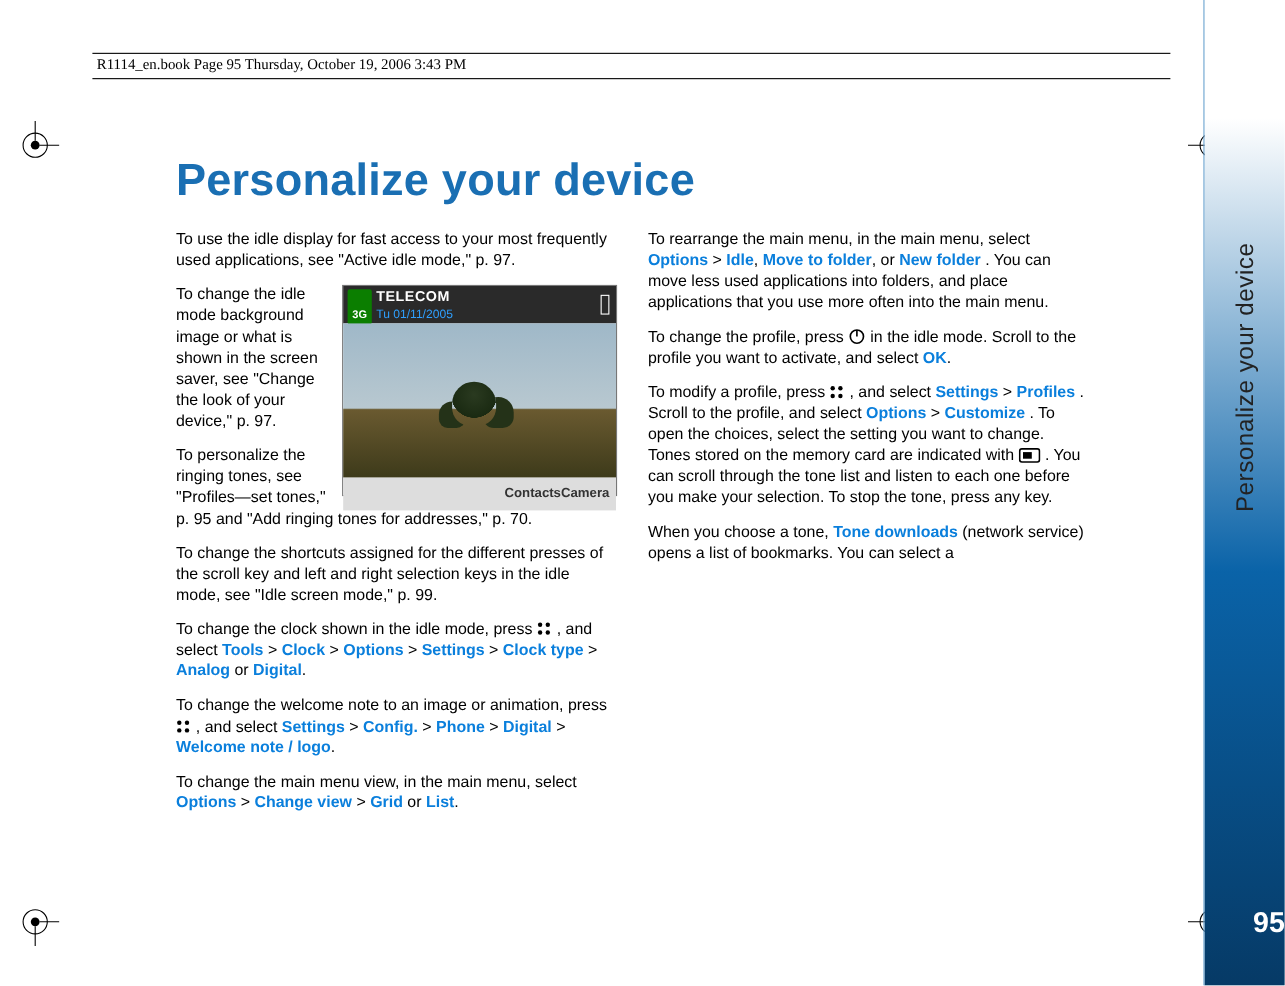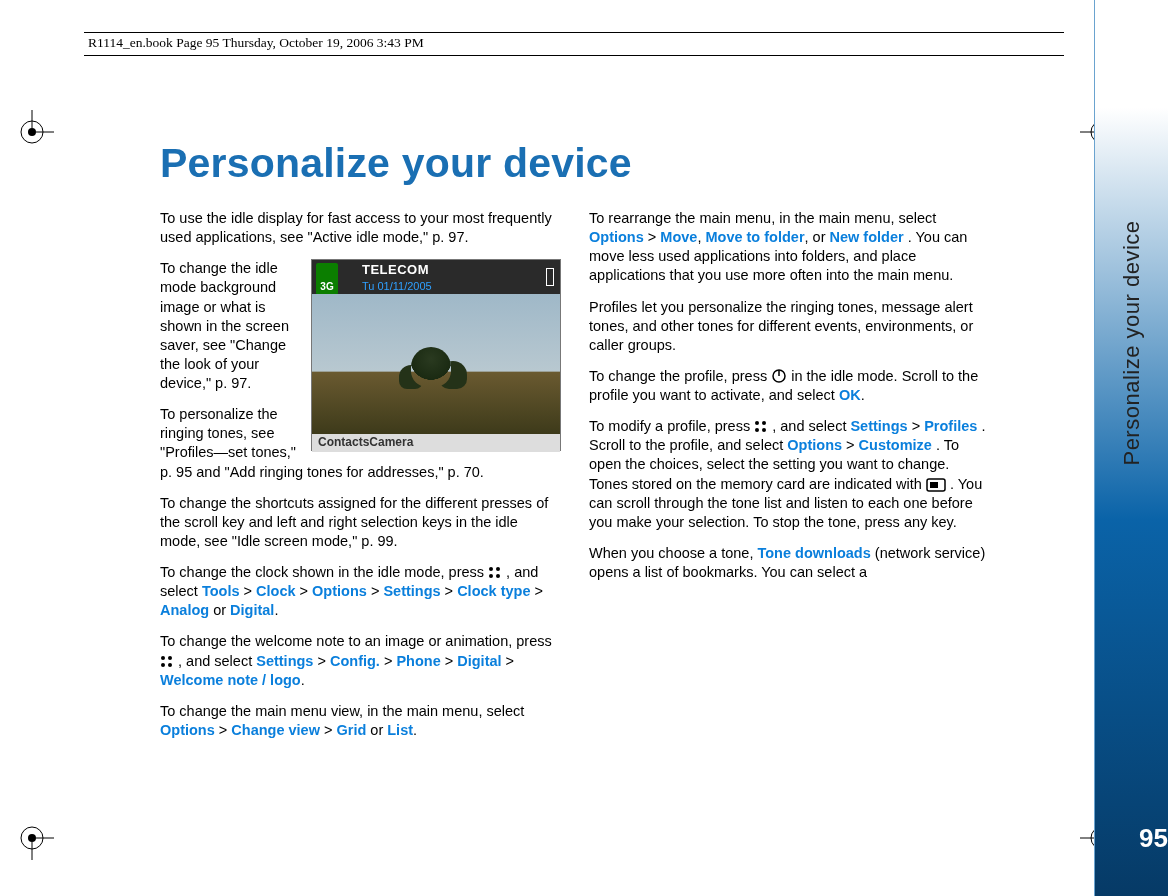--- a/index.html
+++ b/index.html
@@ -13,21 +13,21 @@
   
   .crop { position: absolute; }
   .crop svg { display: block; }
   .crop.tl { top: 110px; left: 10px; }
   .crop.tr { top: 110px; right: 44px; }
   .crop.bl { bottom: 36px; left: 10px; }
   .crop.br { bottom: 36px; right: 44px; }
 
   .header-bar {
     position: absolute;
-    top: 32px; left: 84px;
+    top: 48px; left: 84px;
     width: 980px;
     border-top: 1px solid #000;
     border-bottom: 1px solid #000;
     padding: 2px 0 4px 4px;
     font-family: Georgia, "Times New Roman", serif;
     font-size: 13.5px;
   }
 
   .content {
     position: absolute;
@@ -69,42 +69,42 @@
     background: #2a2a2a;
     display: flex;
     align-items: center;
     position: relative;
   }
   .phone-statusbar .tag3g {
     width: 22px; height: 32px; background: #0b7e00; color: #fff;
     font-size: 10px; font-weight: bold; display: flex; align-items: flex-end; justify-content: center;
     margin: 4px 0 0 4px; border-radius: 2px; padding-bottom: 2px;
   }
-  .phone-statusbar .operator-block { margin-left: 24px; }
+  .phone-statusbar .operator-block { margin-left: 4px; }
   .phone-statusbar .operator { color: #fff; font-weight: bold; font-size: 13px; letter-spacing: 0.5px; }
   .phone-statusbar .date { color: #2fa0ff; font-size: 11px; }
   .phone-statusbar .bat {
     position: absolute; right: 6px; top: 8px; width: 8px; height: 18px;
     border: 1px solid #fff;
   }
   .phone-wallpaper {
     height: 140px;
     background: linear-gradient(#9fb8c8 0%, #b8c8d0 55%, #6a5a30 56%, #3d3a1a 100%);
     position: relative;
   }
   .phone-wallpaper::after {
     content:""; position:absolute; left:40%; top:38%; width:40px; height:40px;
     background: radial-gradient(circle at 50% 30%, #2a3a20 0%, #1a2a12 60%, transparent 61%);
     border-radius: 50% 50% 40% 40%;
     box-shadow: -20px 10px 0 -8px #243218, 22px 8px 0 -6px #243218;
   }
   .phone-softkeys {
-    height: 18px;
+    height: 30px;
     background: #ddd;
-    display: flex; justify-content: flex-start; align-items: center;
+    display: flex; justify-content: flex-end; align-items: center;
     padding: 0 6px;
     font-size: 12px; font-weight: bold; color: #333;
   }
 
   h2.section {
     font-family: "Trebuchet MS", Arial, sans-serif;
     font-weight: bold;
     font-size: 28px;
     margin: 18px 0 22px 0;
     display: flex;
@@ -262,28 +262,27 @@
           <span class="link-blue">Change view</span><span> &gt; </span>
           <span class="link-blue">Grid</span><span> or </span>
           <span class="link-blue">List</span><span>.</span>
         </p>
       </div>
 
       <div class="col">
         <p class="bodytext">
           <span>To rearrange the main menu, in the main menu, select </span>
           <span class="link-blue">Options</span><span> &gt; </span>
-          <span class="link-blue">Move</span><span>, </span>
+          <span class="link-blue">Idle</span><span>, </span>
           <span class="link-blue">Move to folder</span><span>, or </span>
           <span class="link-blue">New folder</span>
           <span>. You can move less used applications into folders, and place applications that you use more often into the main menu.</span>
         </p>
 
 
-        <p class="bodytext">Profiles let you personalize the ringing tones, message alert tones, and other tones for different events, environments, or caller groups.</p>
 
         <p class="bodytext">
           <span>To change the profile, press </span>
           <span class="inline-icon"><svg width="16" height="16">
                 <circle cx="8" cy="8" r="6" fill="none" stroke="#000" stroke-width="1.5"></circle>
                 <line x1="8" y1="2" x2="8" y2="8" stroke="#000" stroke-width="1.5"></line>
               </svg></span>
           <span> in the idle mode. Scroll to the profile you want to activate, and select </span>
           <span class="link-blue">OK</span><span>.</span>
         </p>

